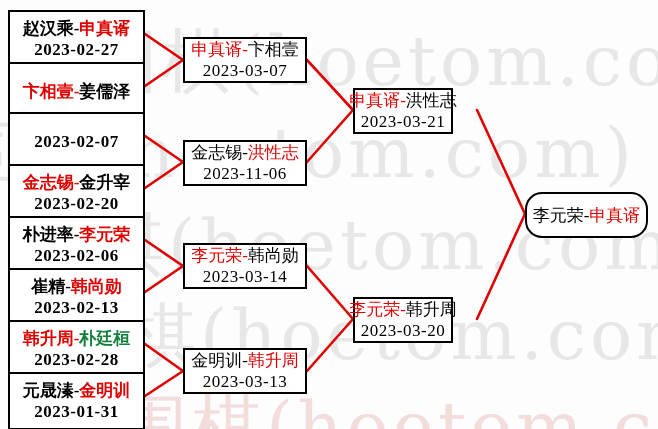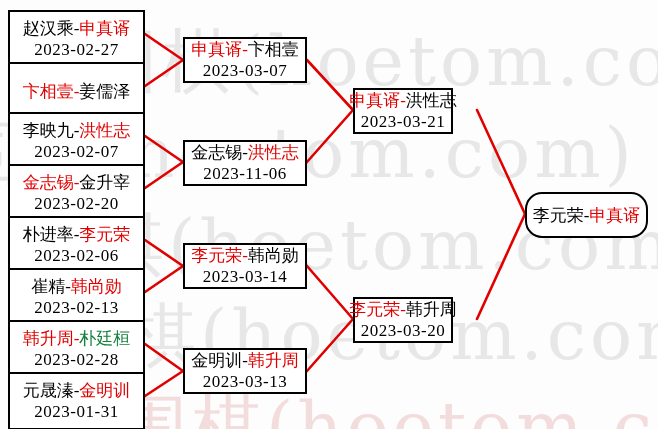--- a/index.html
+++ b/index.html
@@ -43,21 +43,21 @@
     justify-content:center;
     align-items:center;
     text-align:center;
     font-size:17px;
     line-height:21px;
     color:#000000;
   }
   .match .players{white-space:nowrap;}
   .match .date{white-space:nowrap;letter-spacing:0.5px;}
   
-  .r1{left:8px;width:137px;height:58px;}
+  .r1{left:8px;width:137px;height:58px;font-weight:bold;}
   .r2{left:183px;width:124px;height:46px;}
   .sf{left:353px;width:100px;height:46px;justify-content:space-between;}
   .fin{left:525px;width:123px;height:46px;border-radius:17px;}
 </style>
 </head>
 <body>
 
 <div id="canvas">
 
   <div class="wm gray wm1">围棋(hoetom.com)</div>
@@ -84,21 +84,20 @@
   </svg>
 
   <div class="match r1" style="top:10px">
     <div class="players"><span style="color: rgb(0, 0, 0);">赵汉乘</span><span style="color: rgb(0, 0, 0);">-</span><span style="color: rgb(225, 0, 0);">申真谞</span></div>
     <div class="date">2023-02-27</div>
   </div>
   <div class="match r1" style="top:62px">
     <div class="players"><span style="color: rgb(225, 0, 0);">卞相壹</span><span style="color: rgb(225, 0, 0);">-</span><span style="color: rgb(0, 0, 0); text-align: right;">姜儒泽</span></div>
   </div>
   <div class="match r1" style="top:112px">
-    <div class="players"><span style="color: rgb(0, 0, 0);">李映九</span><span style="color: rgb(0, 0, 0);">-</span><span style="color: rgb(225, 0, 0);">洪性志</span></div>
     <div class="date">2023-02-07</div>
   </div>
   <div class="match r1" style="top:164px">
     <div class="players"><span style="color: rgb(225, 0, 0);">金志锡</span><span style="color: rgb(225, 0, 0);">-</span><span style="color: rgb(0, 0, 0);">金升宰</span></div>
     <div class="date">2023-02-20</div>
   </div>
   <div class="match r1" style="top:216px">
     <div class="players"><span style="color: rgb(0, 0, 0);">朴进率</span><span style="color: rgb(0, 0, 0);">-</span><span style="color: rgb(225, 0, 0);">李元荣</span></div>
     <div class="date">2023-02-06</div>
   </div>

